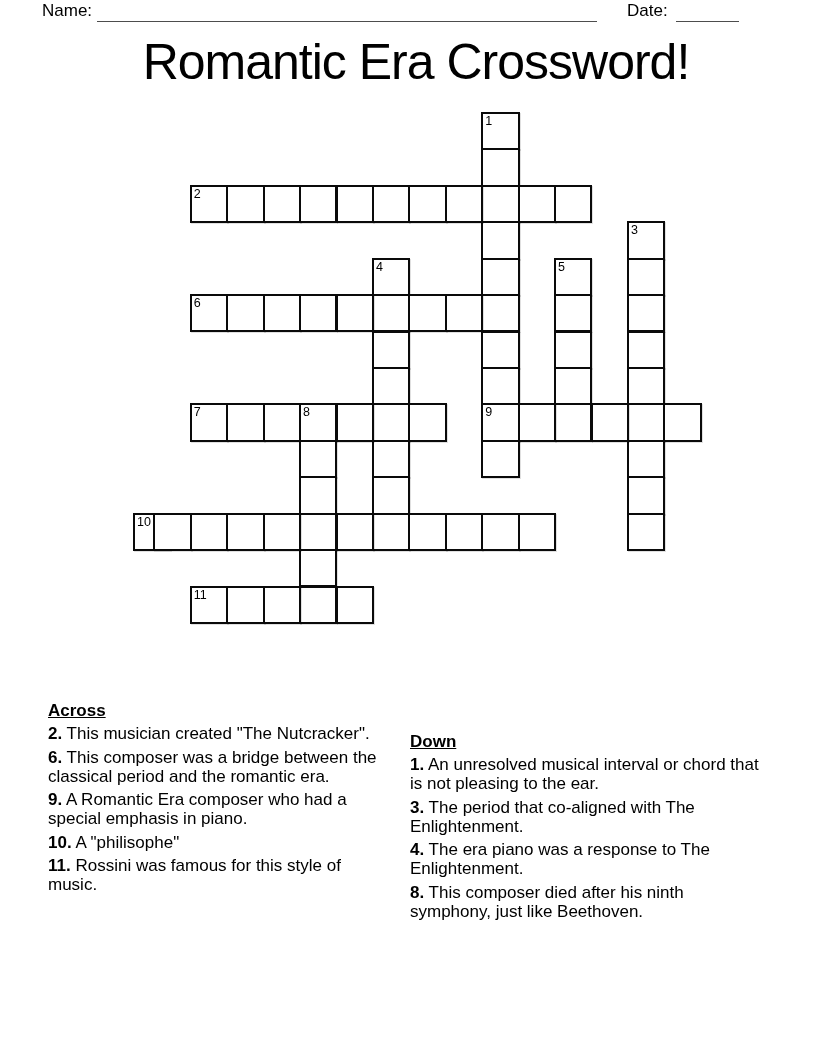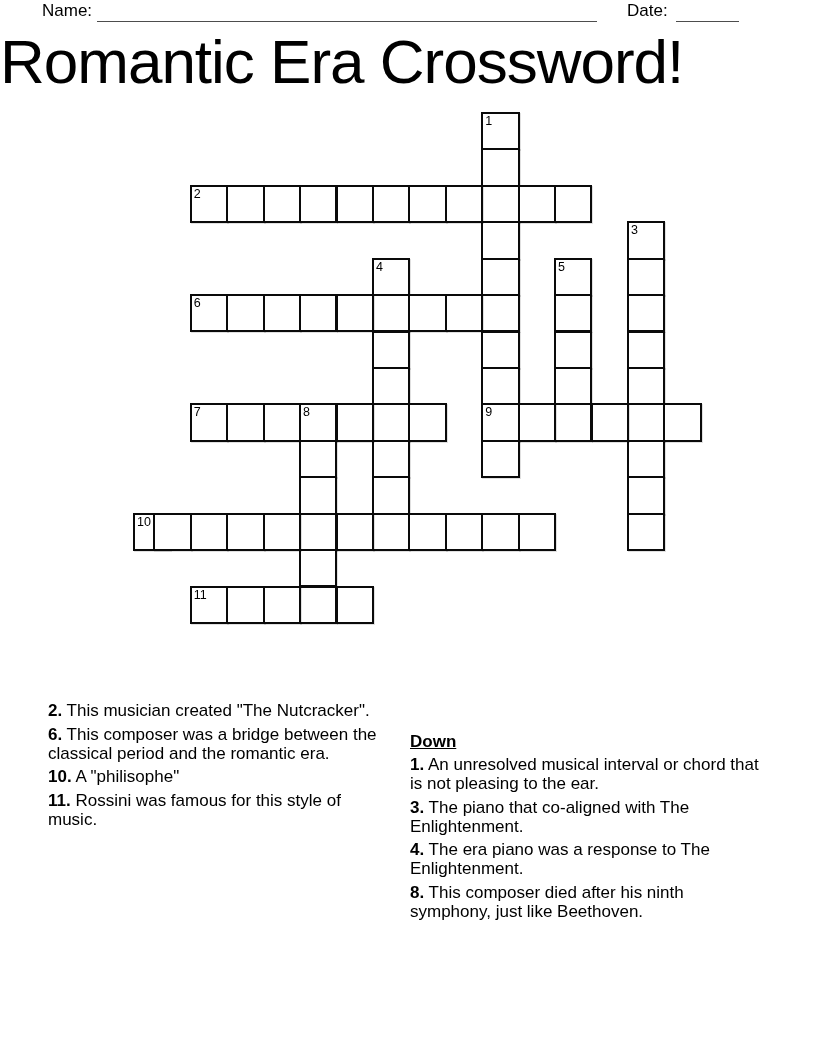--- a/index.html
+++ b/index.html
@@ -29,26 +29,27 @@
     border-bottom: 1.5px solid #4d4d4d;
   }
   .name-line { left: 97px; width: 500px; }
   .date-line { left: 676px; width: 63px; }
   
   .title {
     position: absolute;
     top: 34px;
     left: 0;
     width: 100%;
-    text-align: left;
-    font-size: 62px;
+    text-align: center;
+    font-size: 50px;
     line-height: 56px;
     font-weight: 400;
     letter-spacing: -1px;
     color: #000;
+    padding-left: 22px;
   }
   
   .grid {
     position: absolute;
     left: 117px;
     top: 112px;
     width: 622px;
     height: 550px;
   }
   .cell {
@@ -196,27 +197,29 @@
       <div class="cell" style="left: 400.6px; top: 400.6px;"></div>
       <div class="cell" style="left: 72.8px; top: 473.5px;">
         <span class="cellnum">11</span>
       </div>
       <div class="cell" style="left: 109.3px; top: 473.5px;"></div>
       <div class="cell" style="left: 145.7px; top: 473.5px;"></div>
       <div class="cell" style="left: 218.5px; top: 473.5px;"></div>
     </div>
 
   <div class="clue-col across-col">
+    <div class="clue-heading">Across</div>
     <p class="clue"><b>2.</b> <span>This musician created "The Nutcracker".</span></p>
     <p class="clue"><b>6.</b> <span>This composer was a bridge between the classical period and the romantic era.</span></p>
+    <p class="clue"><b>9.</b> <span>A Romantic Era composer who had a special emphasis in piano.</span></p>
     <p class="clue"><b>10.</b> <span>A "philisophe"</span></p>
     <p class="clue"><b>11.</b> <span>Rossini was famous for this style of music.</span></p>
   </div>
 
   <div class="clue-col down-col">
     <div class="clue-heading">Down</div>
     <p class="clue"><b>1.</b> <span>An unresolved musical interval or chord that is not pleasing to the ear.</span></p>
-    <p class="clue"><b>3.</b> <span>The piano that co-aligned with The Enlightenment.</span></p>
+    <p class="clue"><b>3.</b> <span>The period that co-aligned with The Enlightenment.</span></p>
     <p class="clue"><b>4.</b> <span>The era piano was a response to The Enlightenment.</span></p>
     <p class="clue"><b>8.</b> <span>This composer died after his ninth symphony, just like Beethoven.</span></p>
   </div>
 
 </div>
 
 </body></html>

